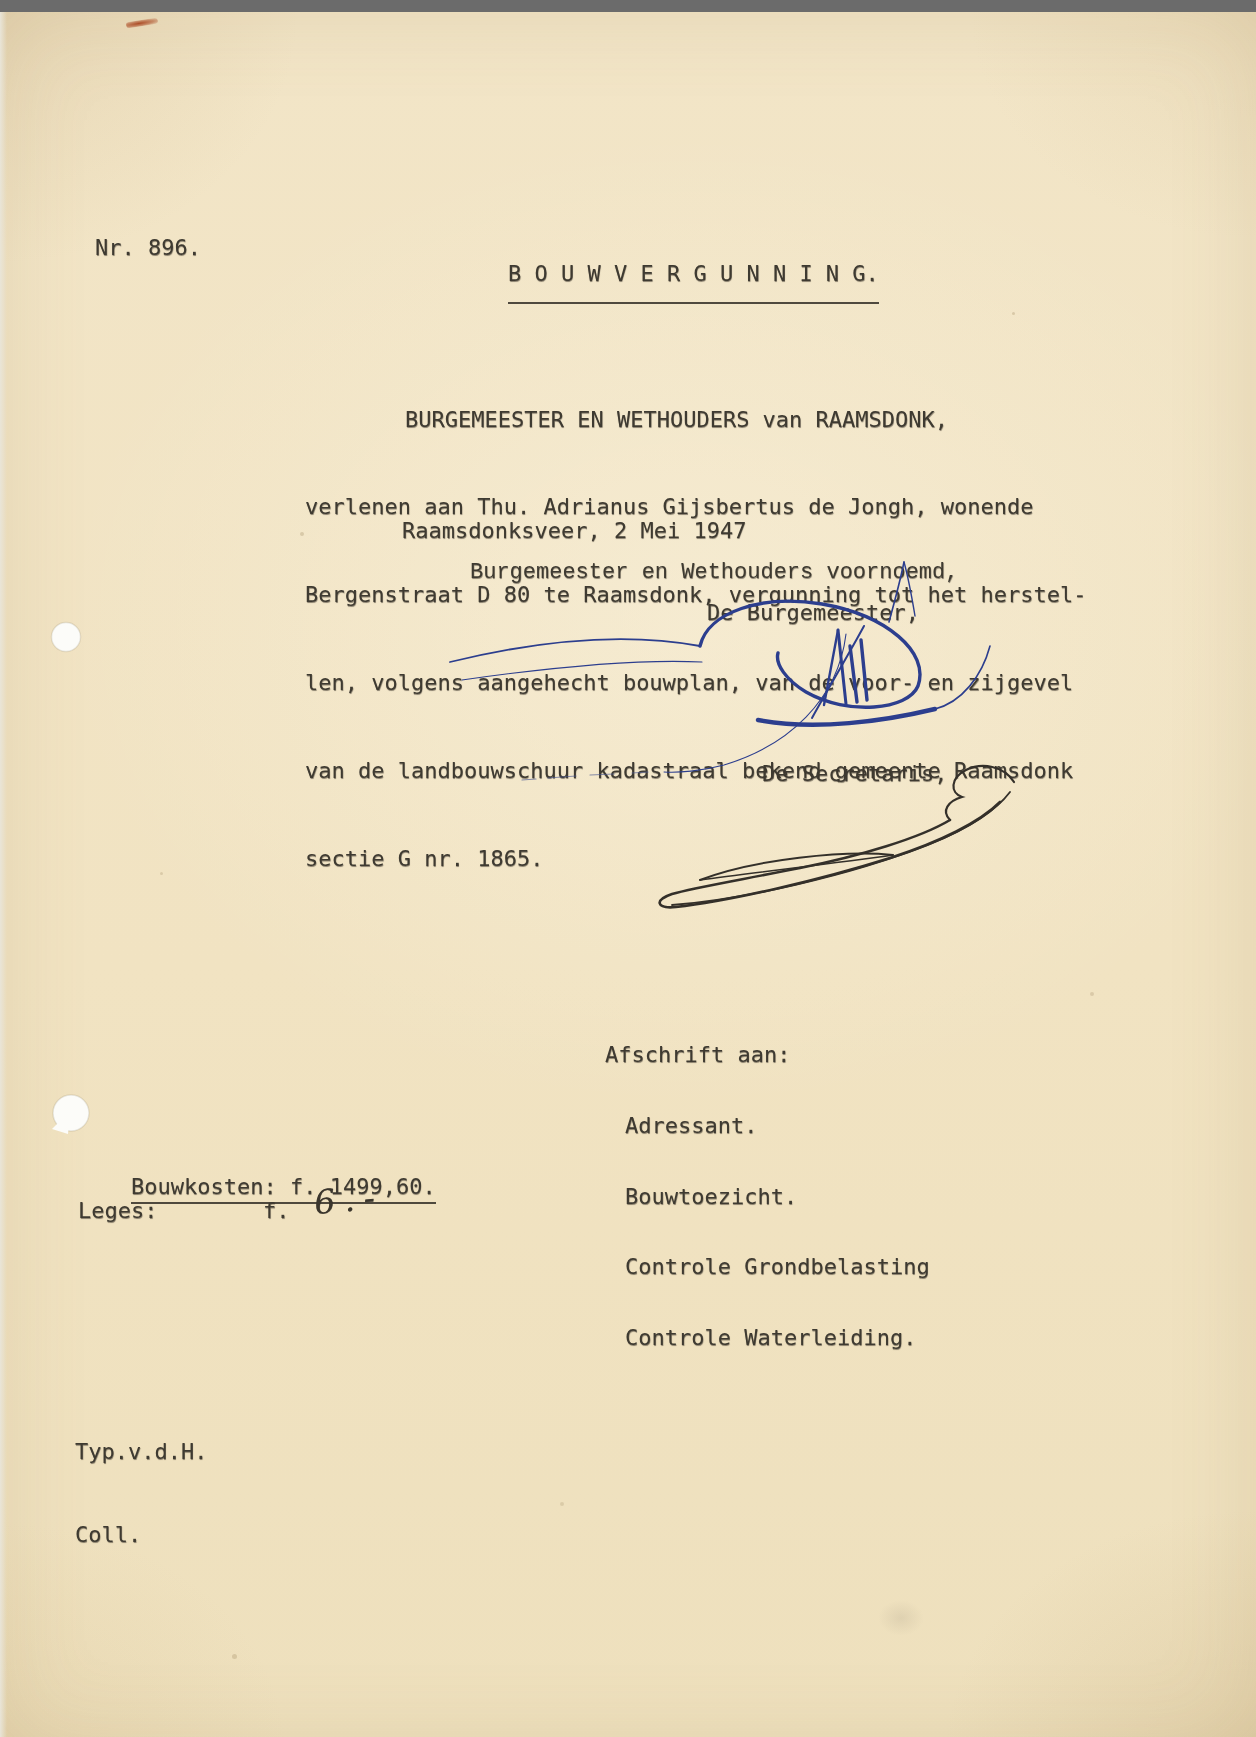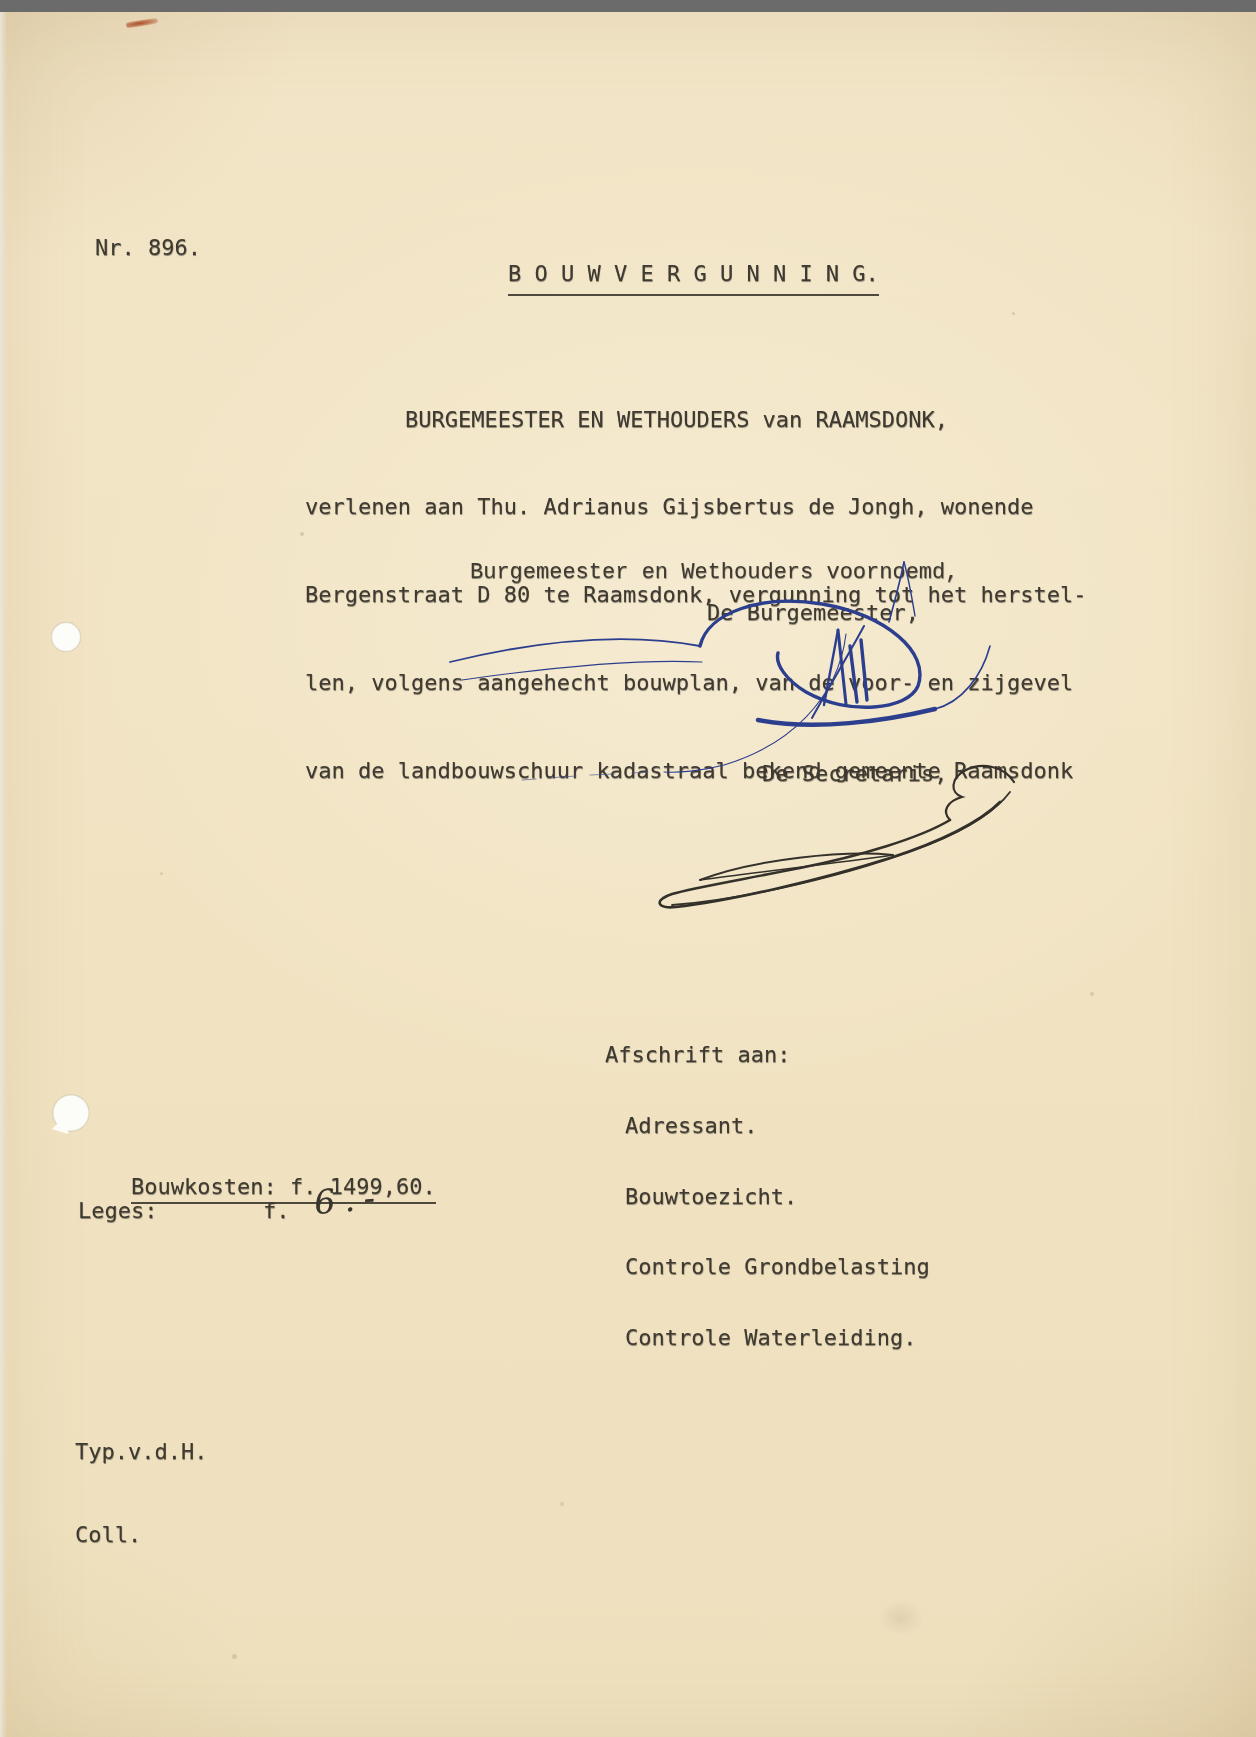--- a/index.html
+++ b/index.html
@@ -16,21 +16,21 @@
     font-family:"DejaVu Sans Mono","Liberation Mono",monospace;
     color:#3e3a31;
   }
   .edge-strip { position:absolute; left:0; top:0; width:7px; height:100%;
     background:linear-gradient(90deg,#e9e5d8,rgba(233,229,216,0)); }
   .typed { position:absolute; font-size:22px; line-height:29.3px; white-space:pre;
     text-shadow:0.4px 0.5px 0.7px rgba(54,48,38,0.55); }
   .tight { line-height:23.6px;flex-direction:column; }
   .ind { padding-left:100px; }
   .u  { border-bottom:2.4px solid rgba(56,51,42,0.88); padding-bottom:3px; }
-  .u2 { border-bottom:2.6px solid rgba(56,51,42,0.88); padding-bottom:8px; }
+  .u2 { border-bottom:2.6px solid rgba(56,51,42,0.88); padding-bottom:16px; }
   .afschrift-row { display:flex; }
   .afschrift-col { margin-left:20px; }
   .handwritten {
     position:absolute; font-family:"DejaVu Serif","Liberation Serif",serif;
     font-style:italic; font-size:33px; color:#3a352c; letter-spacing:9px;
     transform:rotate(-5deg); text-shadow:0.3px 0.3px 0.4px rgba(40,35,28,0.5);
   }
   .ink-overlay { position:absolute; left:0; top:0; pointer-events:none; }
   .speck { position:absolute; border-radius:50%; }
   .red-mark { position:absolute; left:126px; top:8px; width:32px; height:6px;
@@ -59,22 +59,24 @@
   <div class="typed" style="left:455px;top:218px;">
     <span class="u2">B O U W V E R G U N N I N G.</span>
   </div>
 
   <div class="typed" style="left:305px;top:334px;">
     <div class="ind">BURGEMEESTER EN WETHOUDERS van RAAMSDONK,</div>
     <div>verlenen aan Thu. Adrianus Gijsbertus de Jongh, wonende</div>
     <div>Bergenstraat D 80 te Raamsdonk, vergunning tot het herstel-</div>
     <div>len, volgens aangehecht bouwplan, van de voor- en zijgevel</div>
     <div>van de landbouwschuur kadastraal bekend gemeente Raamsdonk</div>
+    <div>sectie G nr. 1865.</div>
   </div>
 
+  <div class="typed" style="left:402px;top:504px;">Raamsdonksveer, 2 Mei 1947</div>
 
   <div class="typed" style="left:470px;top:546px;font-family:Liberation Mono, monospace;">Burgemeester en Wethouders voornoemd,</div>
   <div class="typed" style="left:707px;top:586px;">De Burgemeester,</div>
   <div class="typed" style="left:762px;top:747px;">De Secretaris,</div>
 
   <div class="typed tight afschrift-row" style="left:605px;top:1031px;">
     <span>Afschrift aan:</span>
     <span class="afschrift-col">
       <div>Adressant.</div>
       <div>Bouwtoezicht.</div>

